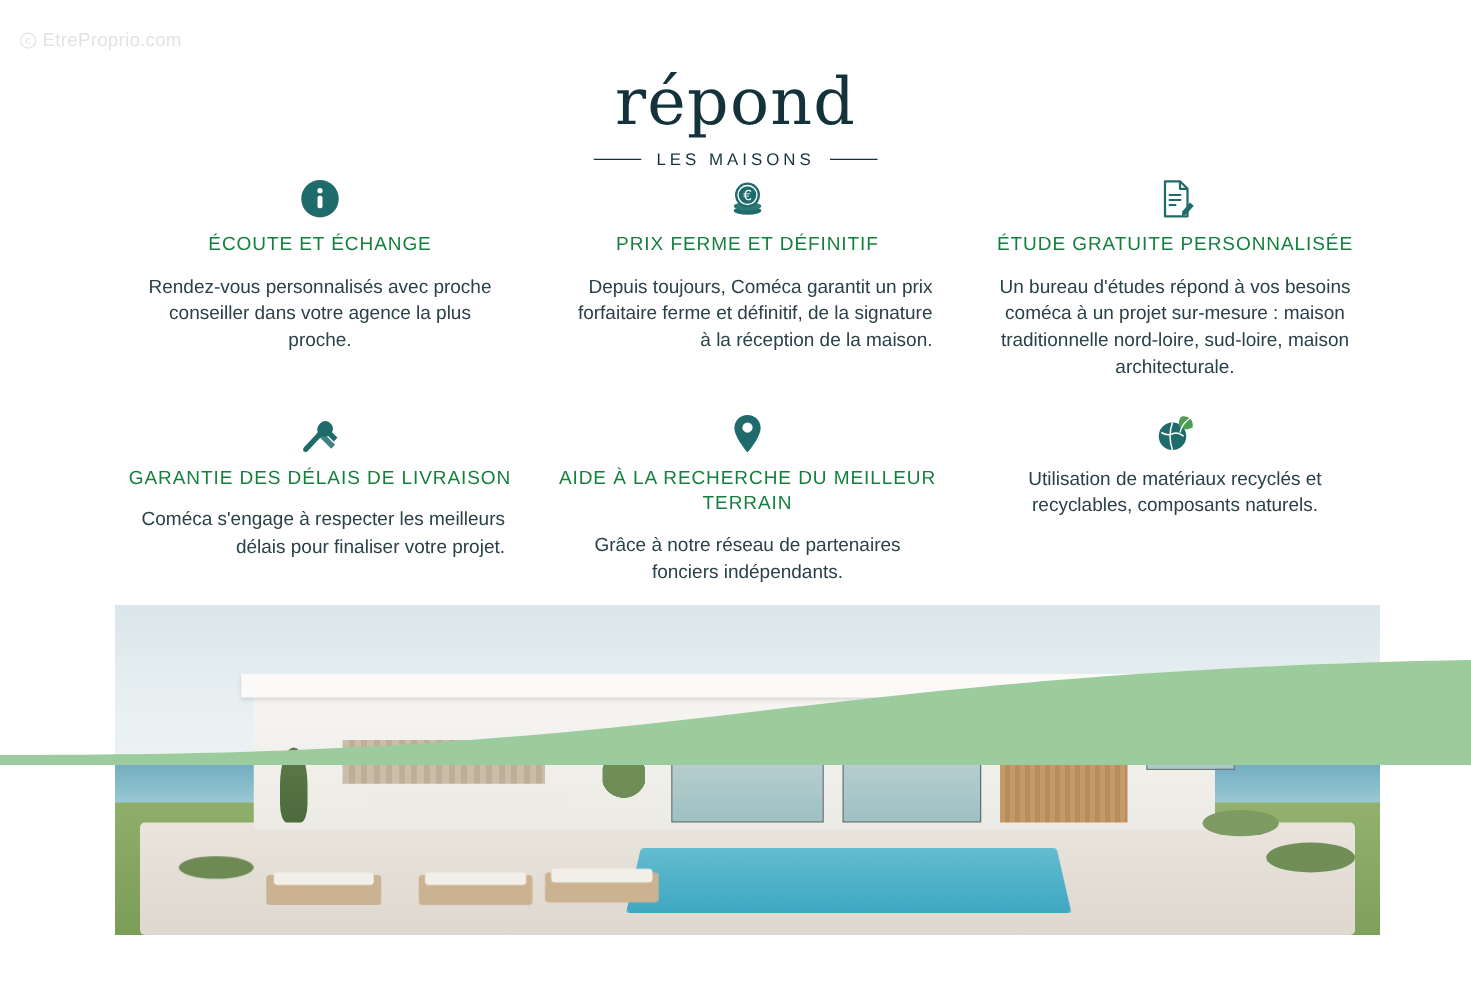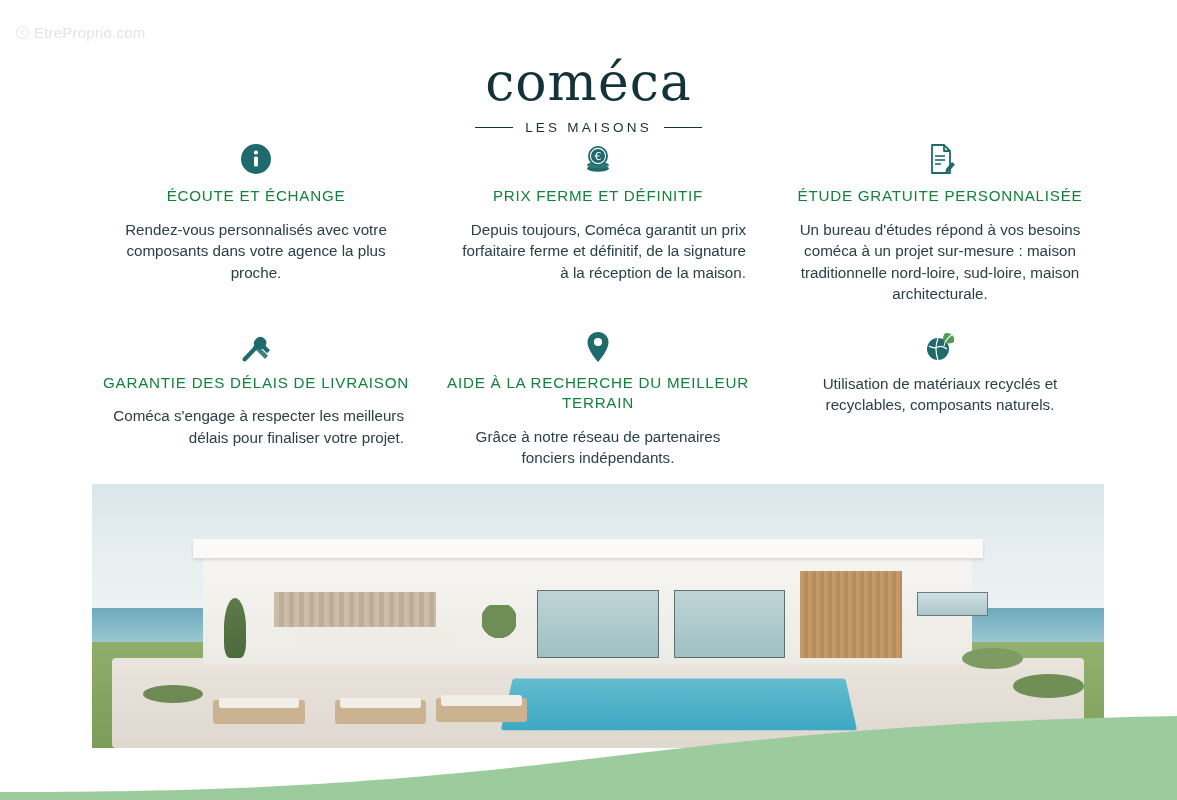--- a/index.html
+++ b/index.html
@@ -6,21 +6,21 @@
   html, body {
     width: 1177px;
     height: 800px;
     overflow: hidden;
     background: #ffffff;
     font-family: "Liberation Sans", sans-serif;
   }
   .page {
     position: relative;
     width: 1177px;
-    height: 800px;
+    height: 612px;
     background: #ffffff;
   }
 
   
   .watermark {
     position: absolute;
     top: 24px;
     left: 16px;
     display: flex;
     align-items: center;
@@ -223,40 +223,40 @@
 <body>
 
 <div class="page">
 
   <div class="watermark">
     <span class="wm-c">c</span>
     <span>EtreProprio.com</span>
   </div>
 
   <div class="logo-wrap">
-    <div class="logo-word">coméca</div>
+    <div class="logo-word">répond</div>
     <div class="logo-sub">
       <span class="rule"></span>
       <span>LES MAISONS</span>
       <span class="rule"></span>
     </div>
   </div>
 
   <div class="features">
 
     <div class="feat c1">
       <div class="feat-icon">
         <svg width="40" height="40" viewBox="0 0 40 40">
           <circle cx="20" cy="20" r="15" fill="#1f6b6b"></circle>
           <circle cx="20" cy="13.5" r="2.1" fill="#ffffff"></circle>
           <rect x="18" y="17.5" width="4" height="10" rx="1.6" fill="#ffffff"></rect>
         </svg>
       </div>
       <div class="feat-title">ÉCOUTE ET ÉCHANGE</div>
-      <div class="feat-body">Rendez-vous personnalisés avec votre composants dans votre agence la plus proche.</div>
+      <div class="feat-body">Rendez-vous personnalisés avec proche conseiller dans votre agence la plus proche.</div>
     </div>
 
     <div class="feat c2">
       <div class="feat-icon">
         <svg width="40" height="40" viewBox="0 0 40 40">
           <ellipse cx="20" cy="29.5" rx="11" ry="3.3" fill="#1f6b6b"></ellipse>
           <ellipse cx="20" cy="26" rx="11" ry="3.3" fill="#2b7a78"></ellipse>
           <circle cx="20" cy="17" r="10" fill="#1f6b6b"></circle>
           <circle cx="20" cy="17" r="7.6" fill="none" stroke="#ffffff" stroke-width="1.1"></circle>
           <text x="20" y="21.4" font-family="DejaVu Sans, sans-serif" font-size="11" fill="#ffffff" text-anchor="middle">€</text>

